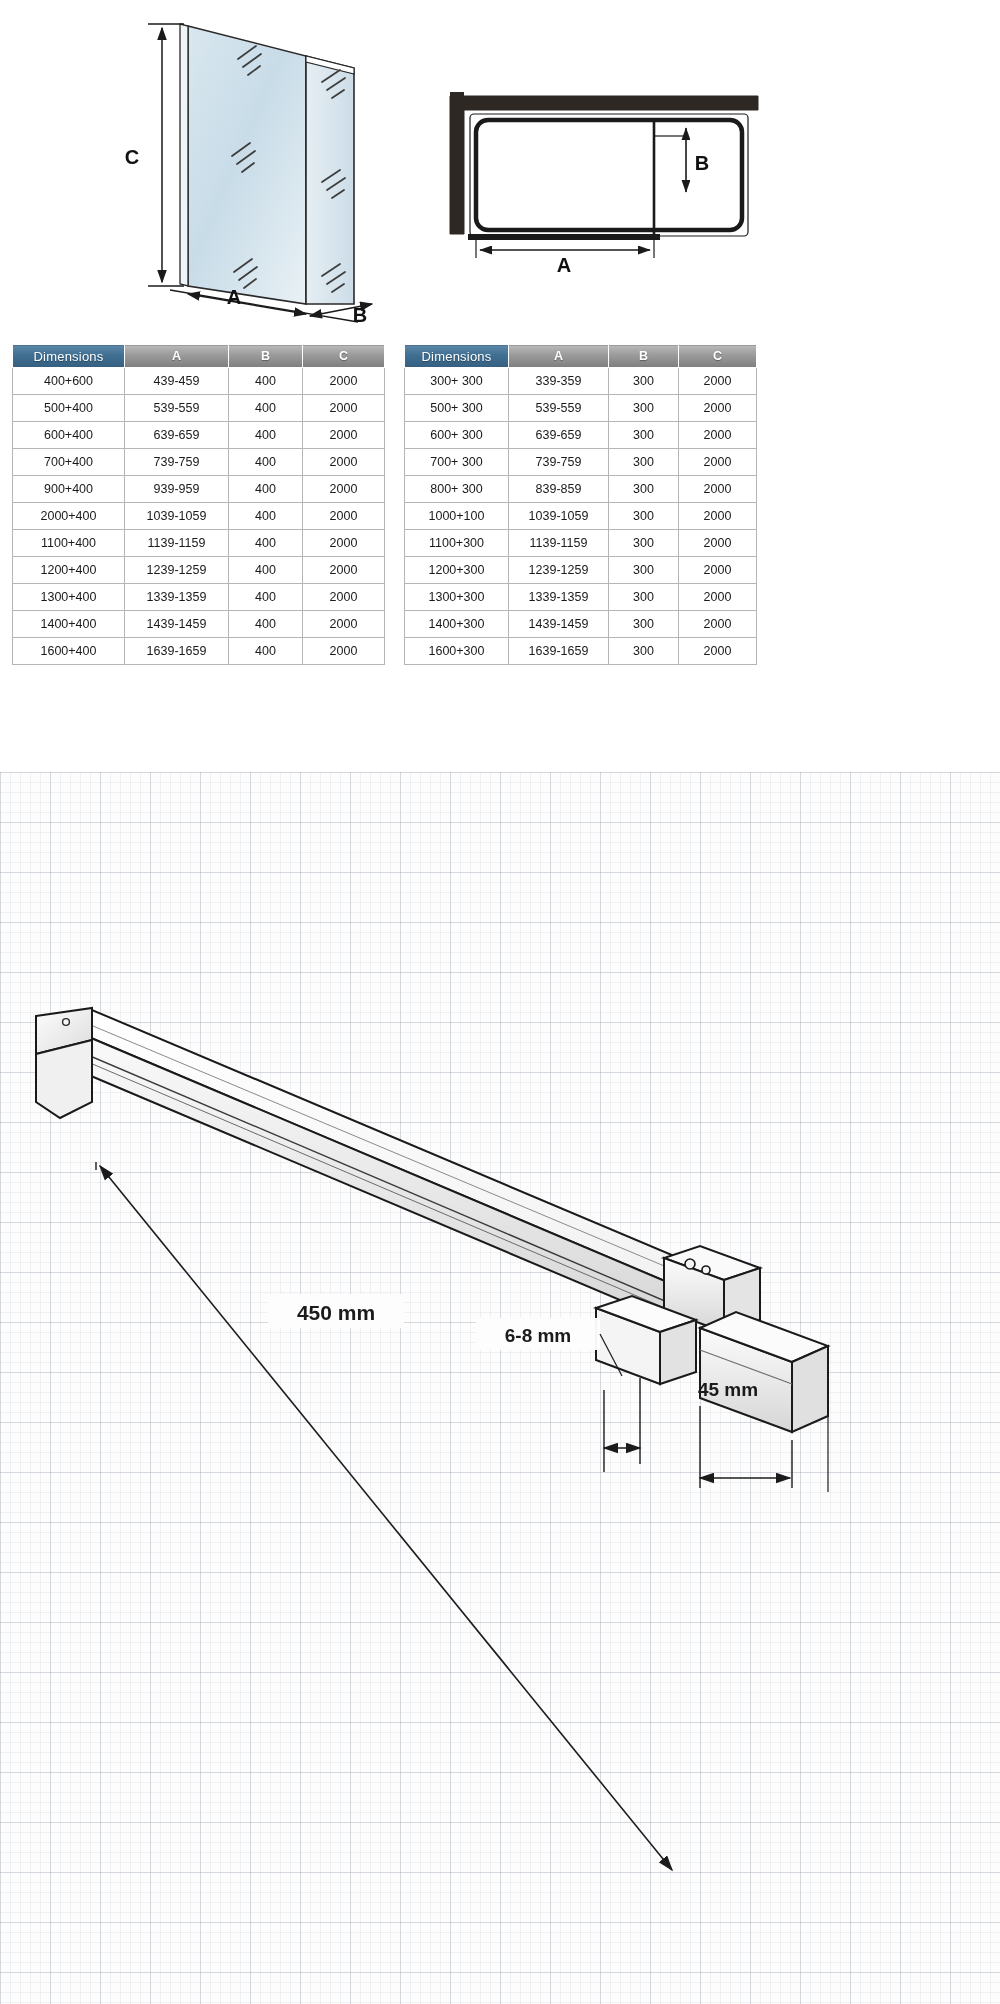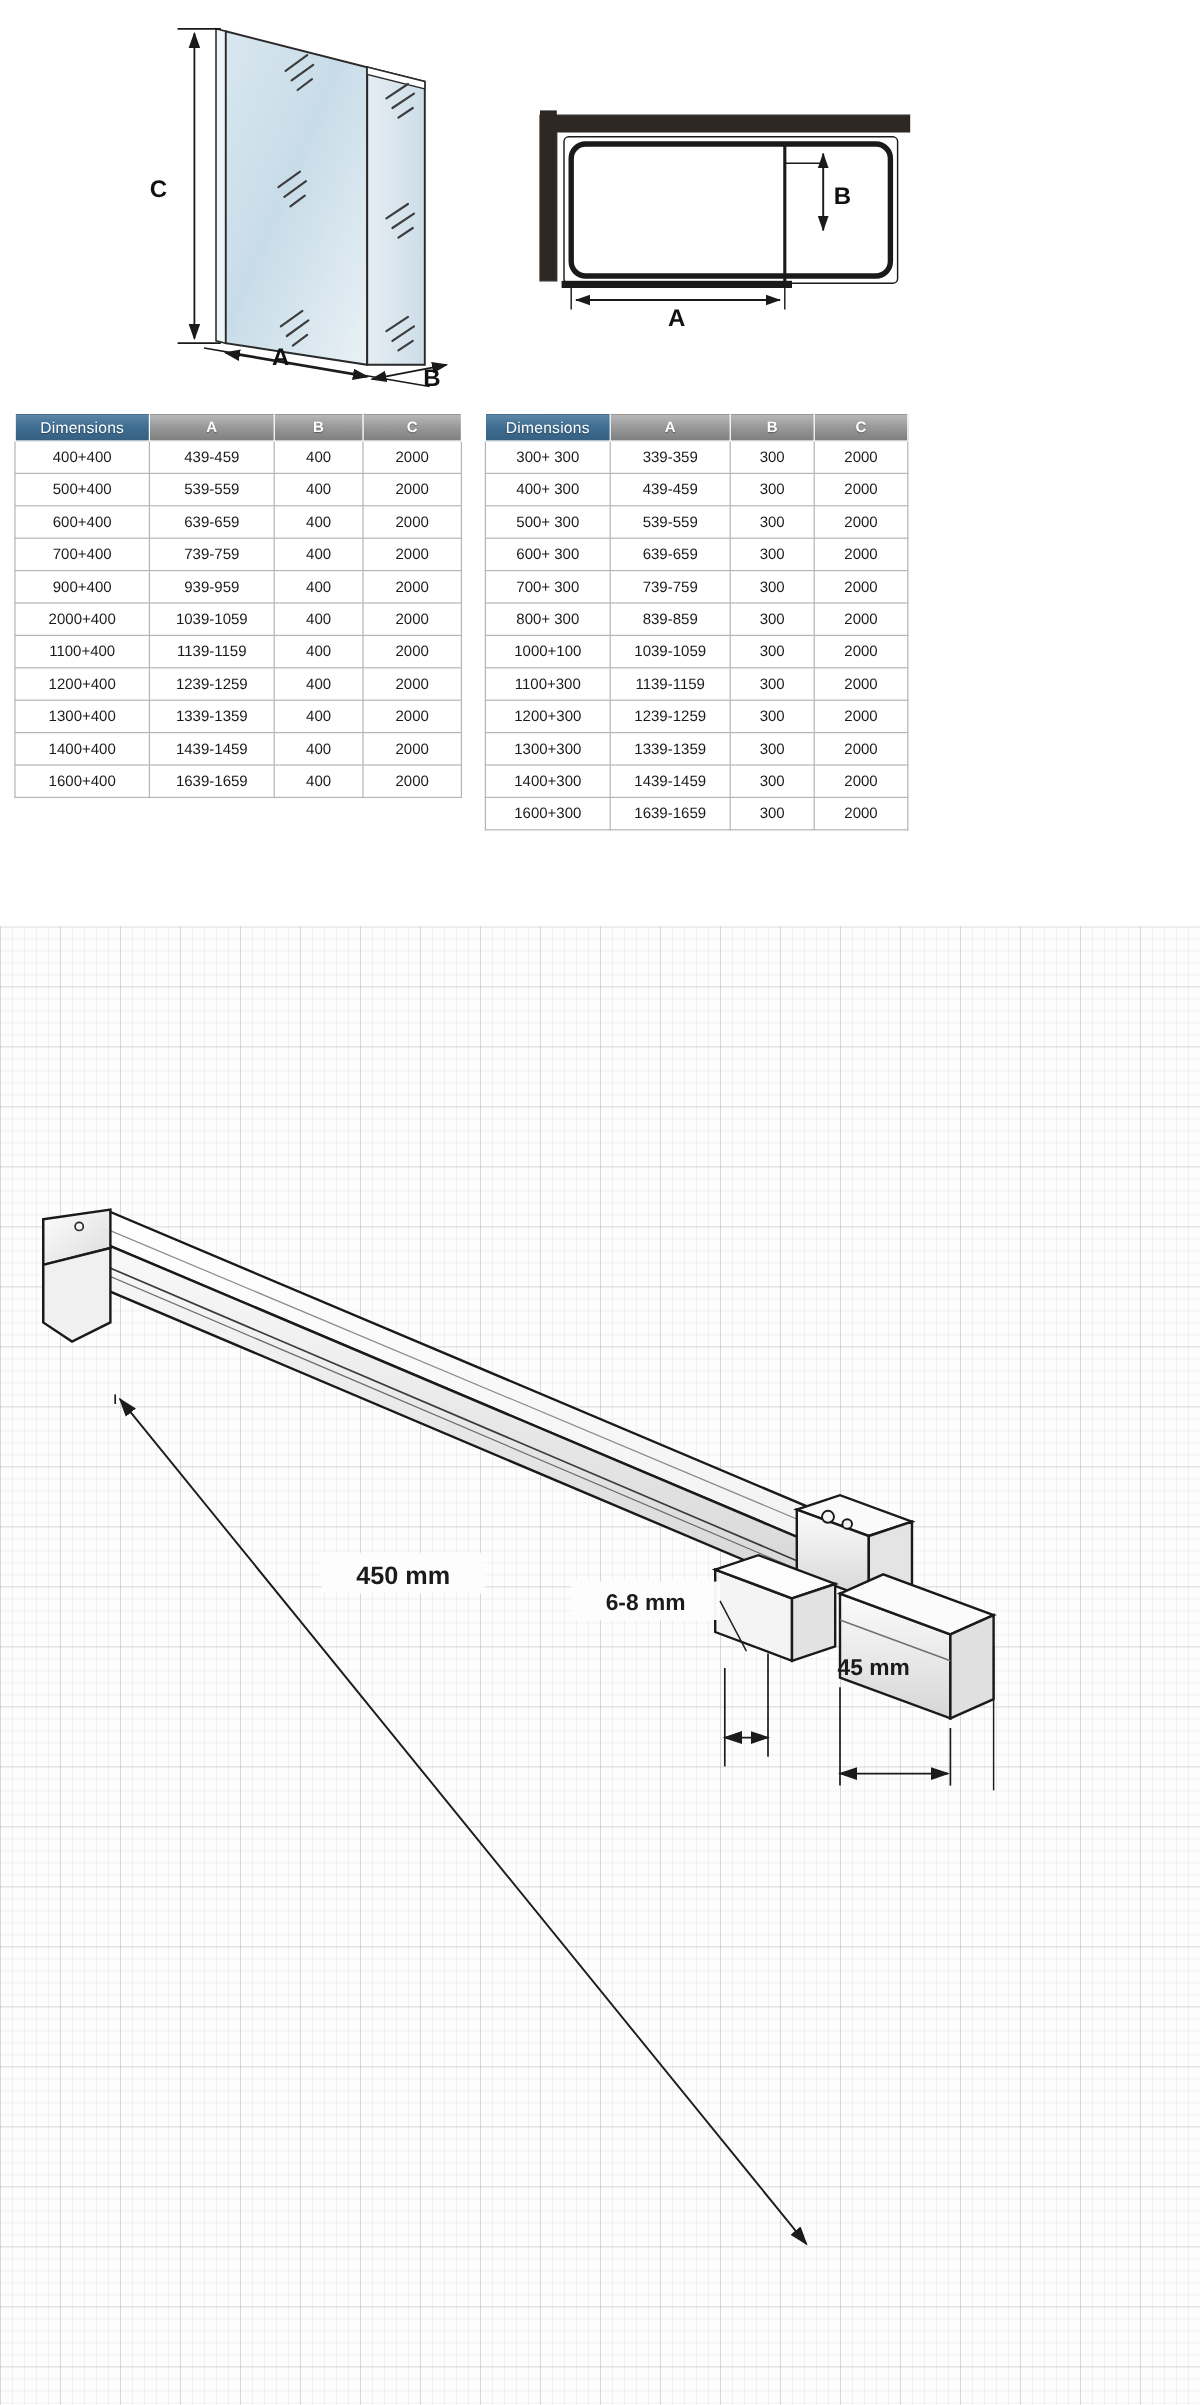--- a/index.html
+++ b/index.html
@@ -214,21 +214,21 @@
     <thead>
       <tr>
         <th class="dim-head">Dimensions</th>
         <th class="abc-head">A</th>
         <th class="abc-head">B</th>
         <th class="abc-head">C</th>
       </tr>
     </thead>
     <tbody id="tbody-left">
         <tr>
-          <td>400+400</td>
+          <td>400+600</td>
           <td>439-459</td>
           <td>400</td>
           <td>2000</td>
         </tr>
         <tr>
           <td>500+400</td>
           <td>539-559</td>
           <td>400</td>
           <td>2000</td>
         </tr>
@@ -301,26 +301,20 @@
         <th class="dim-head">Dimensions</th>
         <th class="abc-head">A</th>
         <th class="abc-head">B</th>
         <th class="abc-head">C</th>
       </tr>
     </thead>
     <tbody id="tbody-right">
         <tr>
           <td>300+ 300</td>
           <td>339-359</td>
-          <td>300</td>
-          <td>2000</td>
-        </tr>
-        <tr>
-          <td>400+ 300</td>
-          <td>439-459</td>
           <td>300</td>
           <td>2000</td>
         </tr>
         <tr>
           <td>500+ 300</td>
           <td>539-559</td>
           <td>300</td>
           <td>2000</td>
         </tr>
         <tr>

